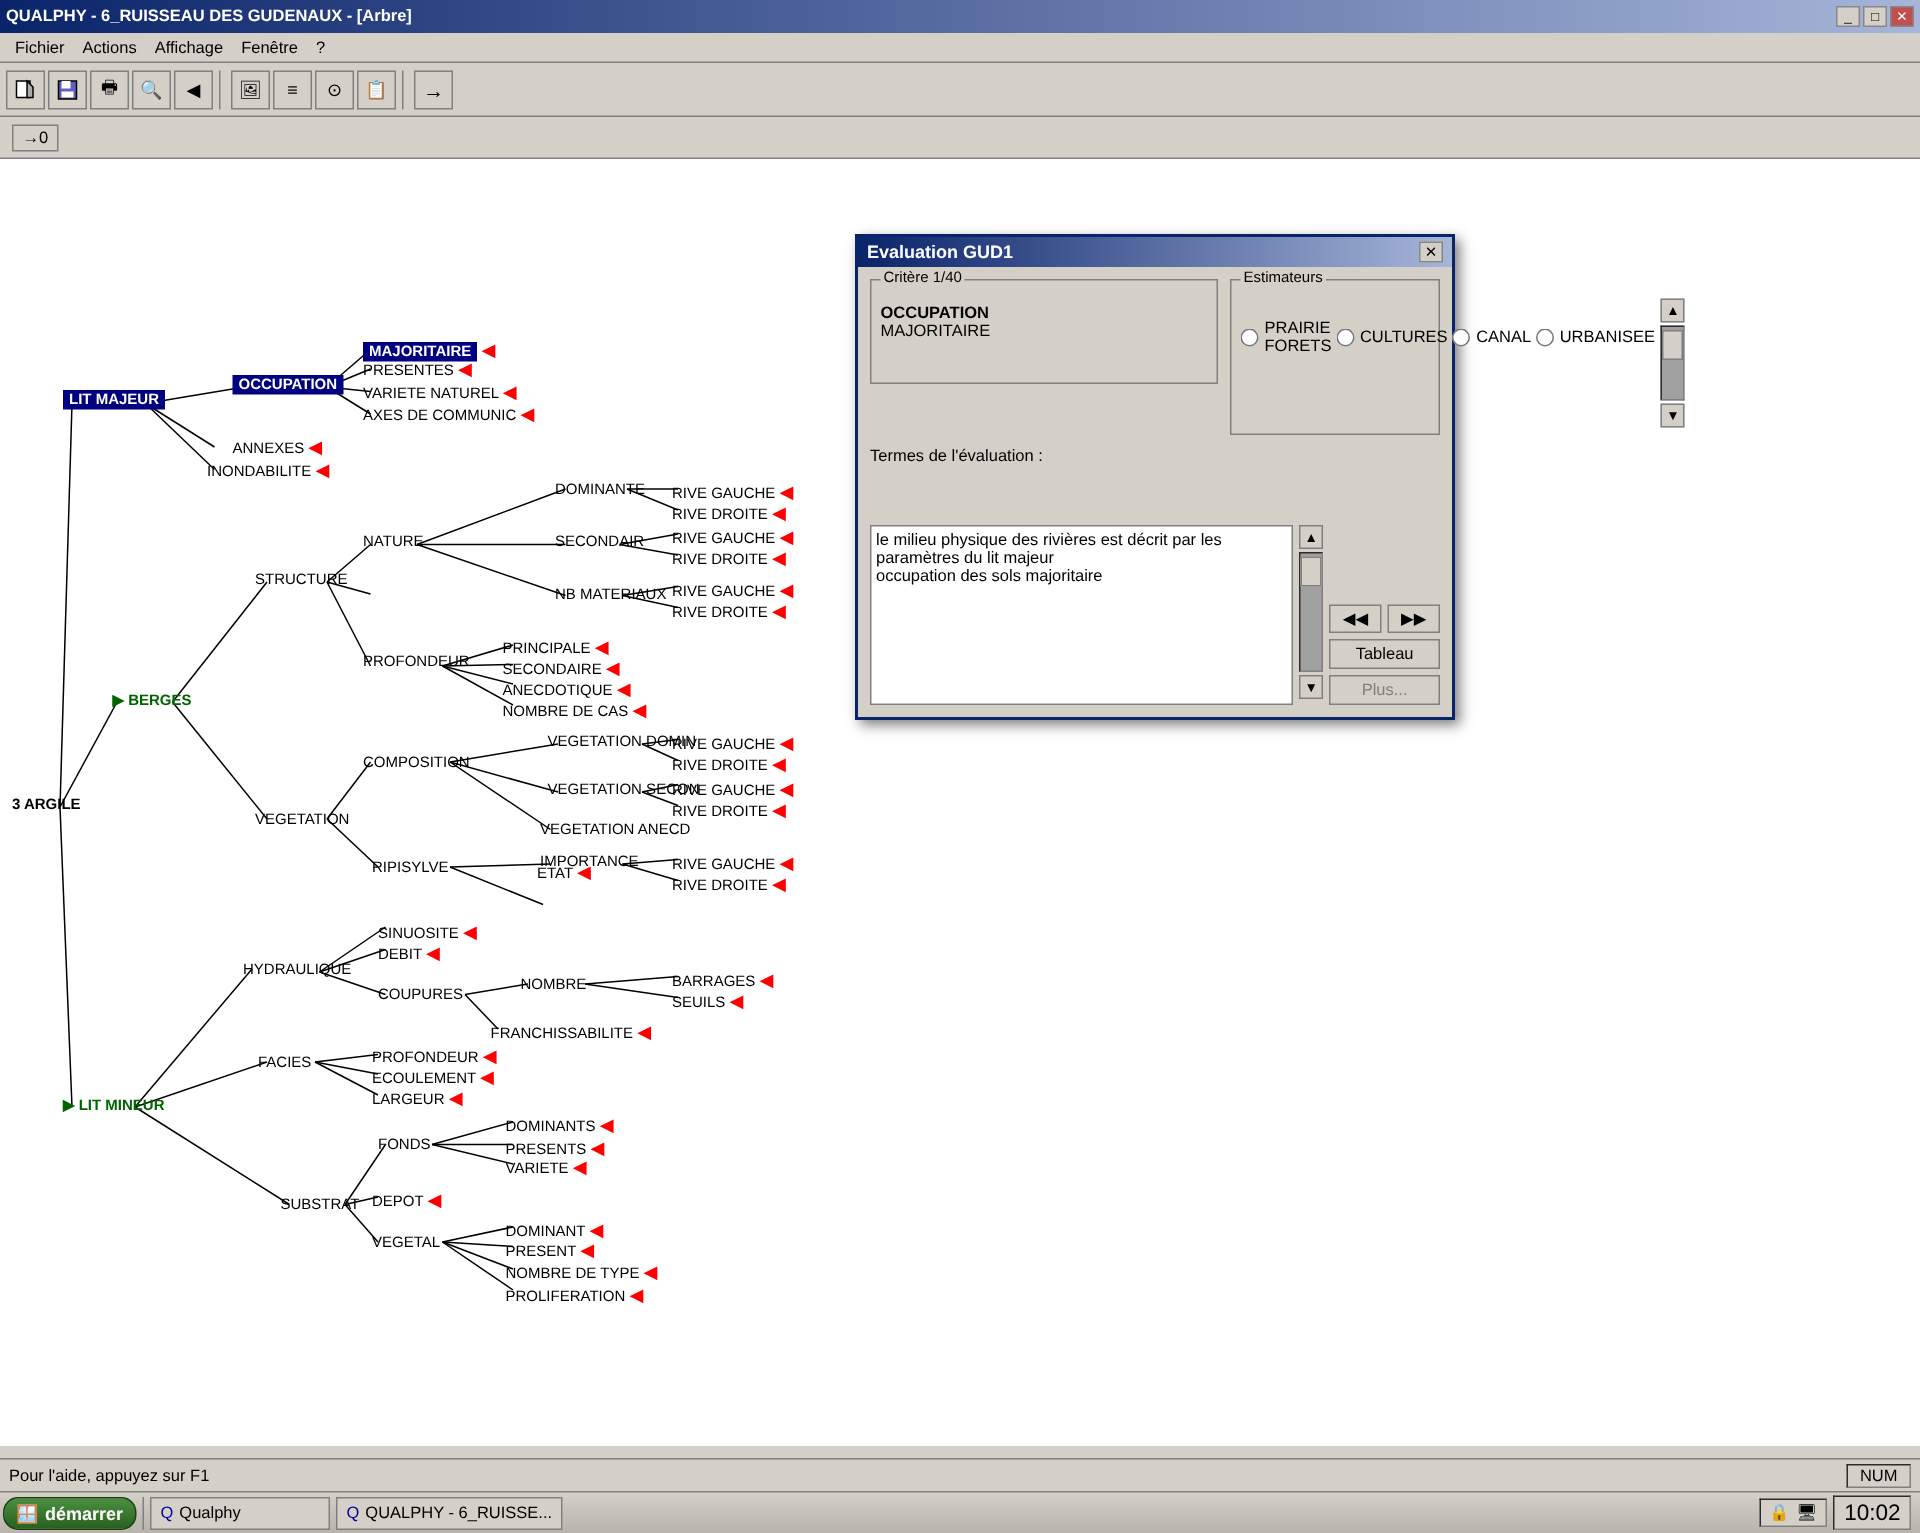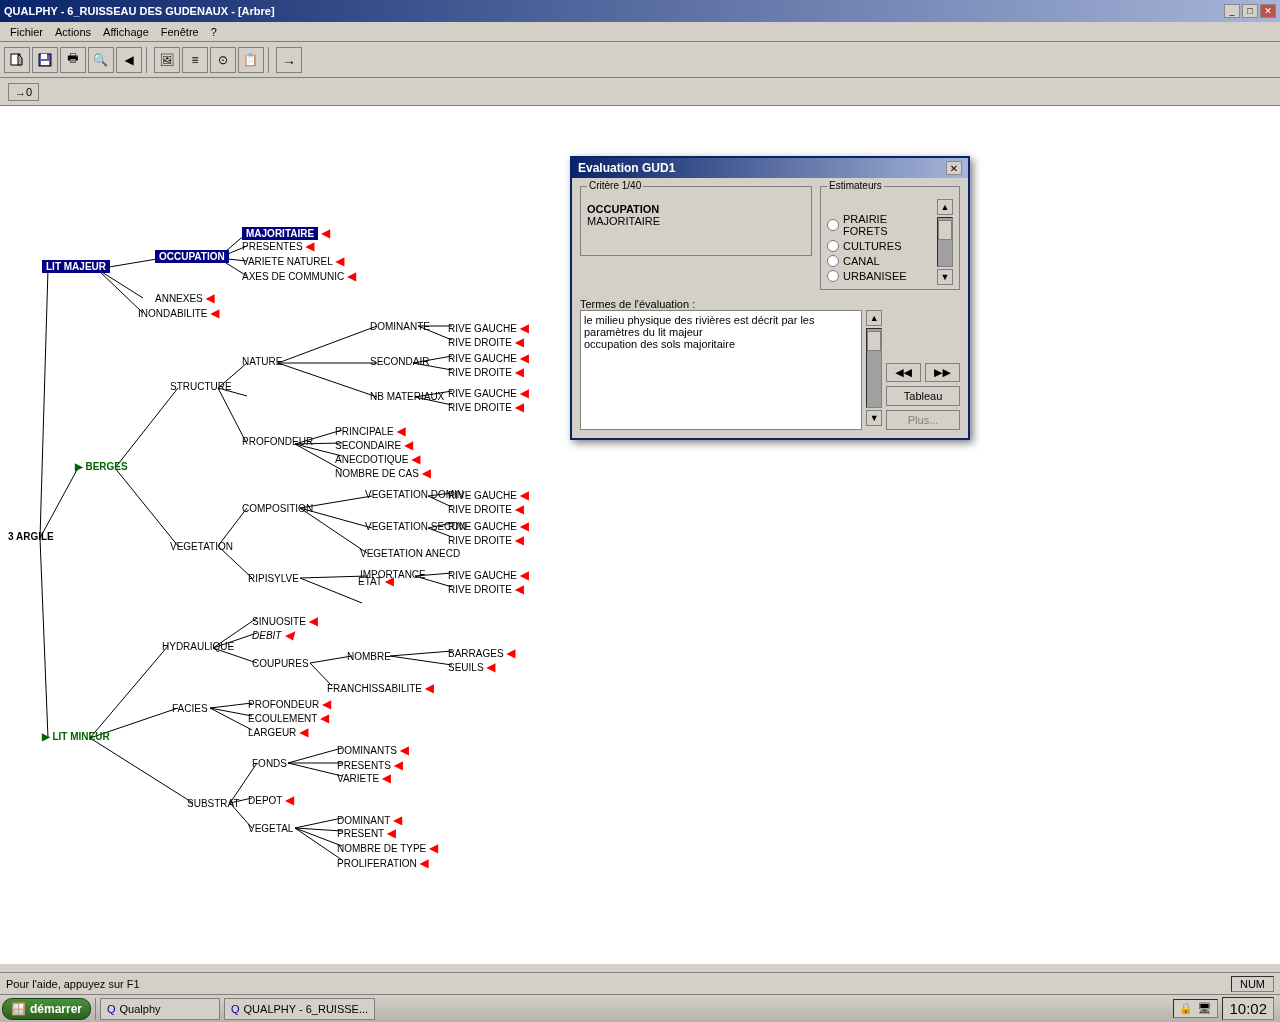--- a/index.html
+++ b/index.html
@@ -168,21 +168,21 @@
     .terms-box {
       border: 1px solid #808080;
       background: white;
       height: 120px;
       padding: 3px;
       font-size: 11px;
       overflow-y: auto;
     }
     .radio-group {
       display: flex;
-      flex-direction: column;
+      flex-direction: row;
       gap: 3px;
       margin-top: 4px;
       padding-top: 10px;
     }
     .radio-item {
       display: flex;
       align-items: center;
       gap: 4px;
       font-size: 11px;
     }
@@ -593,21 +593,21 @@
 
   <div class="tree-node" style="left:448px; top:462px;">RIVE GAUCHE <span class="node-arrow">◀</span></div>
   <div class="tree-node" style="left:448px; top:476px;">RIVE DROITE <span class="node-arrow">◀</span></div>
 
   <div class="tree-node" style="left:358px; top:468px;">ETAT <span class="node-arrow">◀</span></div>
 
   <div class="tree-node" style="left:162px; top:535px;text-align:center;">HYDRAULIQUE</div>
 
   <div class="tree-node" style="left:252px; top:508px;">SINUOSITE <span class="node-arrow">◀</span></div>
 
-  <div class="tree-node" style="left:252px; top:522px;font-style:italic;">DEBIT <span class="node-arrow">◀</span></div>
+  <div class="tree-node" style="left:252px; top:522px;">DEBIT <span class="node-arrow">◀</span></div>
 
   <div class="tree-node" style="left:252px; top:552px;">COUPURES</div>
 
   <div class="tree-node" style="left:347px; top:545px;">NOMBRE</div>
 
   <div class="tree-node" style="left:448px; top:540px;">BARRAGES <span class="node-arrow">◀</span></div>
 
   <div class="tree-node" style="left:448px; top:554px;">SEUILS <span class="node-arrow">◀</span></div>
 
   <div class="tree-node" style="left:327px; top:575px;">FRANCHISSABILITE <span class="node-arrow">◀</span></div>
@@ -690,21 +690,21 @@
                 </div>
                 <button class="scroll-btn">▼</button>
               </div>
             </div>
           </div>
         </div>
       </div>
 
       <div>
         <div class="terms-label">Termes de l'évaluation :</div>
-        <div style="display:flex; gap:4px;">
+        <div style="display:flex; gap:4px;margin-top:40px;">
           <div class="terms-box" style="flex:1; width:200px;">le milieu physique des rivières est décrit par les paramètres du lit majeur<br>occupation des sols majoritaire</div>
 
           <div class="scrollbar-area">
             <button class="scroll-btn">▲</button>
             <div class="scroll-track" style="height:80px;">
               <div class="scroll-thumb"></div>
             </div>
             <button class="scroll-btn">▼</button>
           </div>
 

